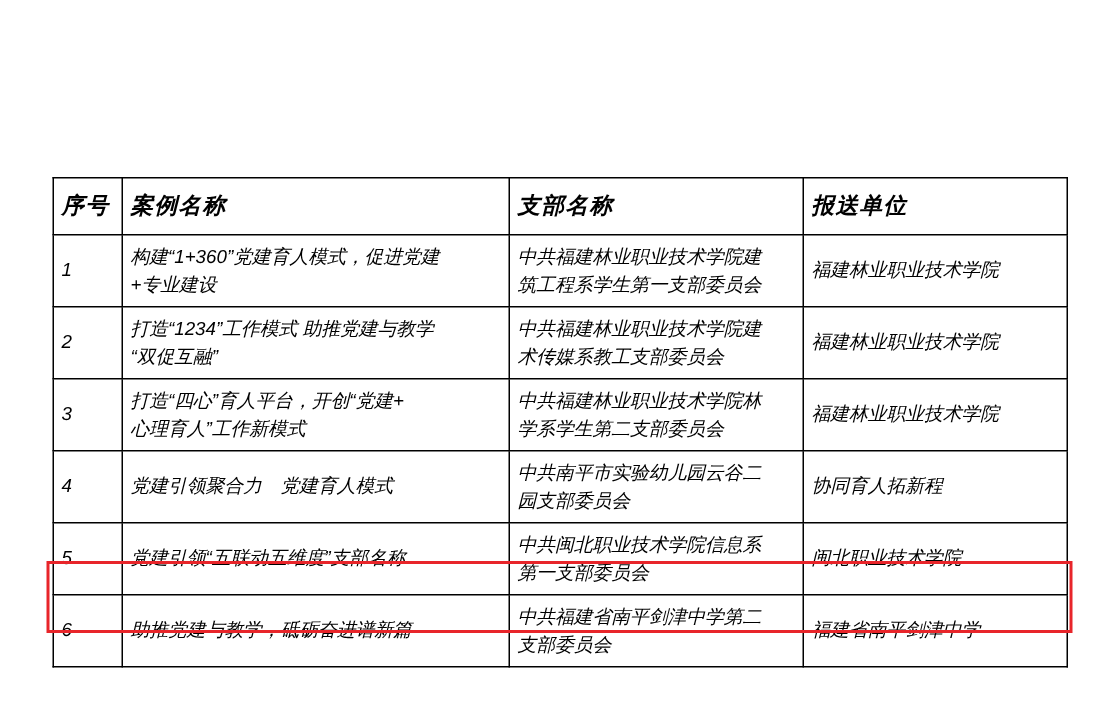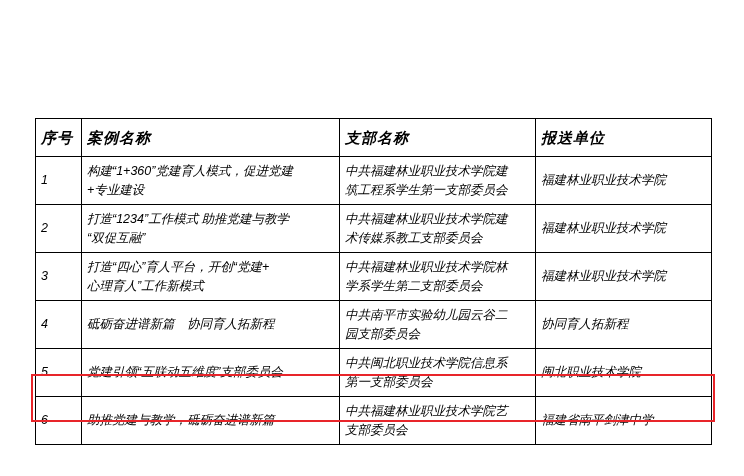--- a/index.html
+++ b/index.html
@@ -131,48 +131,48 @@
           <td class="col-branch">
             <span class="cellline">中共福建林业职业技术学院林</span>
             <span class="cellline">学系学生第二支部委员会</span>
           </td>
           <td class="col-unit">福建林业职业技术学院</td>
         </tr>
 
         <tr class="data-row">
           <td class="col-no">4</td>
           <td class="col-case">
-            <span class="cellline">砥砺奋进谱新篇　协同育人拓新程</span>
+            <span class="cellline">党建引领聚合力　党建育人模式</span>
           </td>
           <td class="col-branch">
             <span class="cellline">中共南平市实验幼儿园云谷二</span>
             <span class="cellline">园支部委员会</span>
           </td>
           <td class="col-unit">协同育人拓新程</td>
         </tr>
 
         <tr class="data-row">
           <td class="col-no">5</td>
           <td class="col-case">
-            <span class="cellline">党建引领“五联动五维度”支部委员会</span>
+            <span class="cellline">党建引领“五联动五维度”支部名称</span>
           </td>
           <td class="col-branch">
             <span class="cellline">中共闽北职业技术学院信息系</span>
             <span class="cellline">第一支部委员会</span>
           </td>
           <td class="col-unit">闽北职业技术学院</td>
         </tr>
 
         <tr class="data-row">
           <td class="col-no">6</td>
           <td class="col-case">
             <span class="cellline">助推党建与教学，砥砺奋进谱新篇</span>
           </td>
           <td class="col-branch">
-            <span class="cellline">中共福建林业职业技术学院艺</span>
+            <span class="cellline">中共福建省南平剑津中学第二</span>
             <span class="cellline">支部委员会</span>
           </td>
           <td class="col-unit">福建省南平剑津中学</td>
         </tr>
 
       </tbody>
     </table>
   </div>
 
   <div id="highlight-box" style="border-color: rgb(232, 37, 42);"></div>

